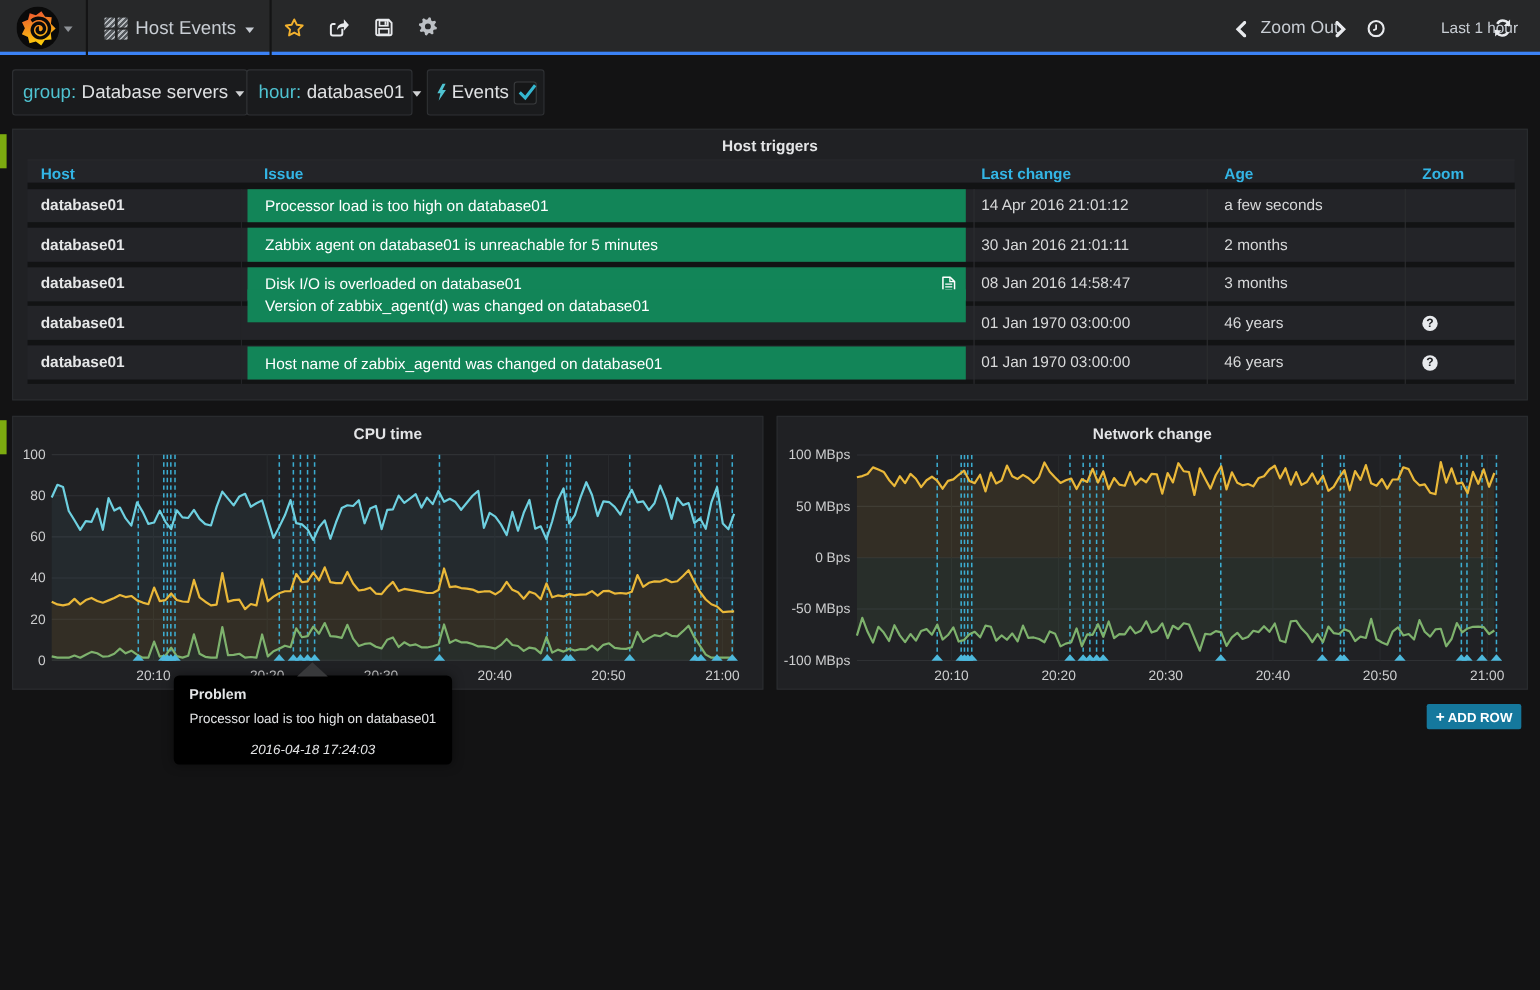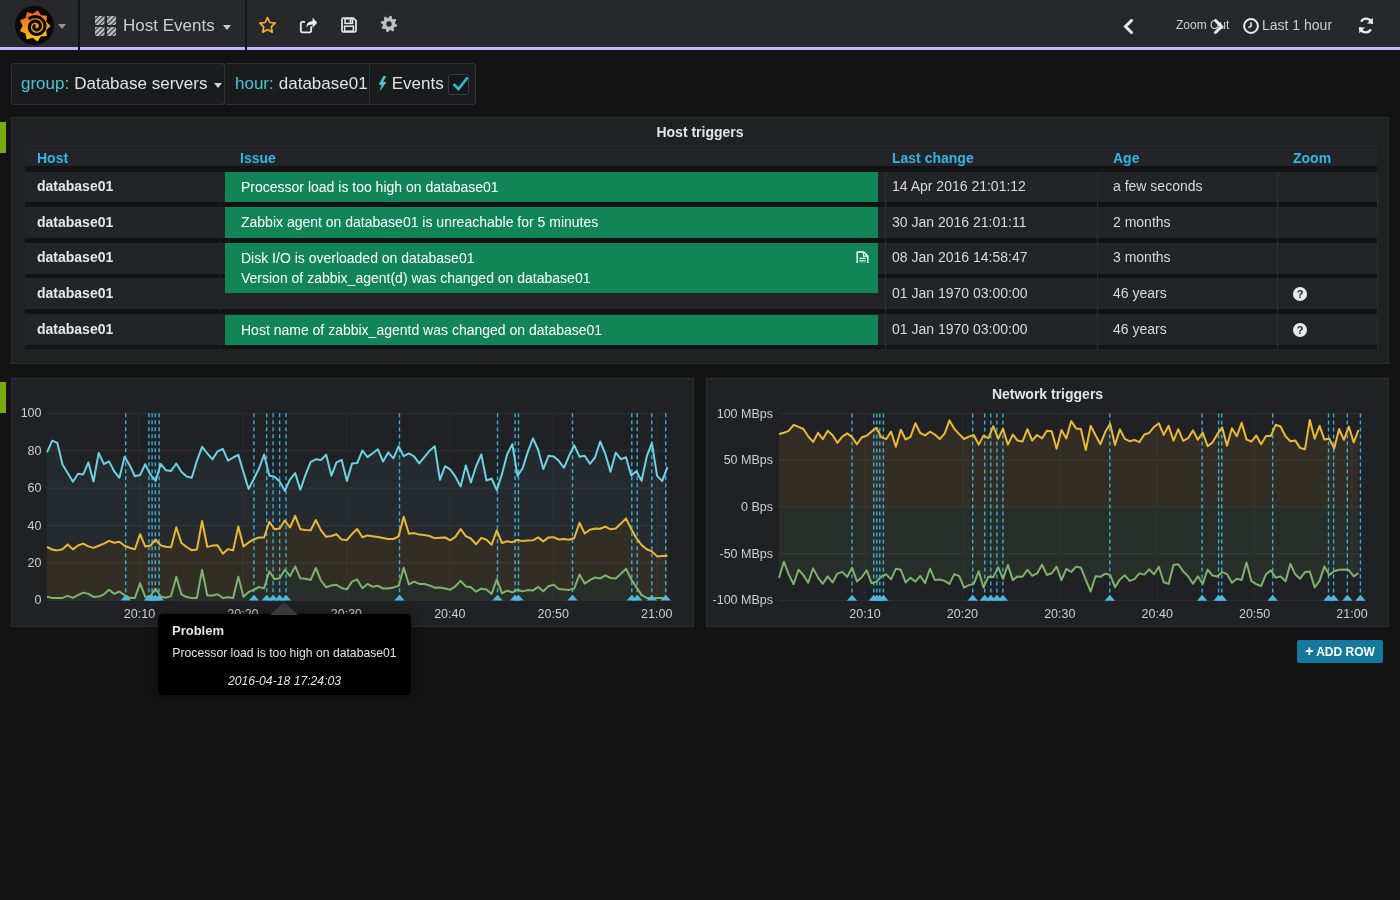--- a/index.html
+++ b/index.html
@@ -1,17 +1,17 @@
 <!DOCTYPE html>
 <html><head><meta charset="utf-8"><style>
 * { margin:0; padding:0; box-sizing:border-box; }
 html,body { width:1400px; height:900px; background:#131314; overflow:hidden;
   font-family:"Liberation Sans", sans-serif; }
 #navbar { position:absolute; left:0; top:0; width:1400px; height:50px; background:#272829;
-  border-bottom:3px solid #c4b5fd; }
+  border-bottom:3px solid #3b82f6; }
 .logo { position:absolute; left:15px; top:6px; width:39px; height:39px; }
 .caret { position:absolute; width:0; height:0; border-left:4.5px solid transparent;
   border-right:4.5px solid transparent; border-top:5px solid #96989a; }
 .vsep { position:absolute; top:0; width:2px; height:50px; background:#141415; }
 .gridicon { position:absolute; width:21px; height:20px;
   background:
    repeating-linear-gradient(135deg,#b4b8bc 0 1.5px,#54585c 1.5px 3.5px) 0 0/9.5px 9px no-repeat,
    repeating-linear-gradient(135deg,#b4b8bc 0 1.5px,#54585c 1.5px 3.5px) 11.5px 0/9.5px 9px no-repeat,
    repeating-linear-gradient(135deg,#b4b8bc 0 1.5px,#54585c 1.5px 3.5px) 0 11px/9.5px 9px no-repeat,
    repeating-linear-gradient(135deg,#b4b8bc 0 1.5px,#54585c 1.5px 3.5px) 11.5px 11px/9.5px 9px no-repeat; }
@@ -80,40 +80,40 @@
       <rect x="5" y="2.8" width="7.6" height="4.6" fill="none" stroke="#e8eaed" stroke-width="1.5"></rect>
       <rect x="9.6" y="3.4" width="1.8" height="3.2" fill="#e8eaed"></rect>
       <rect x="4.6" y="10.2" width="8.8" height="5" fill="none" stroke="#e8eaed" stroke-width="1.5"></rect>
     </svg>
 <svg class="nico" style="left:380px;top:15px" width="18" height="18" viewBox="0 0 18 18">
       <path d="M9.99 0.76 L11.58 1.11 L12.04 3.60 L13.04 4.29 L15.53 3.88 L16.40 5.25 L14.97 7.33 L15.18 8.53 L17.24 9.99 L16.89 11.58 L14.40 12.04 L13.71 13.04 L14.12 15.53 L12.75 16.40 L10.67 14.97 L9.47 15.18 L8.01 17.24 L6.42 16.89 L5.96 14.40 L4.96 13.71 L2.47 14.12 L1.60 12.75 L3.03 10.67 L2.82 9.47 L0.76 8.01 L1.11 6.42 L3.60 5.96 L4.29 4.96 L3.88 2.47 L5.25 1.60 L7.33 3.03 L8.53 2.82Z M11.7 9 A2.7 2.7 0 1 0 6.3 9 A2.7 2.7 0 1 0 11.7 9Z" fill="#bcc0c4"></path>
     </svg>
 <svg class="nico" style="left:1123px;top:19px" width="10" height="15" viewBox="0 0 10 15">
       <path d="M8.5 1.5 L2.5 7.5 L8.5 13.5" fill="none" stroke="#e8eaed" stroke-width="3" stroke-linecap="round"></path>
     </svg>
-<div class="navtxt" style="left:1176px;font-size:12px">Zoom Out</div>
+<div class="navtxt" style="left:1146px;font-size:16px">Zoom Out</div>
 <svg class="nico" style="left:1214px;top:19px" width="10" height="15" viewBox="0 0 10 15">
       <path d="M1.5 1.5 L7.5 7.5 L1.5 13.5" fill="none" stroke="#e8eaed" stroke-width="3" stroke-linecap="round"></path>
     </svg>
 <svg class="nico" style="left:1243px;top:18px" width="16" height="16" viewBox="0 0 16 16">
       <circle cx="8" cy="8" r="6.9" fill="none" stroke="#e8eaed" stroke-width="2"></circle>
       <path d="M8 4.2 V8.3 L5.4 9.6" fill="none" stroke="#e8eaed" stroke-width="1.6"></path>
     </svg>
-<div class="navtxt" style="left:1262px;font-size:14px">Last 1 hour</div>
+<div class="navtxt" style="left:1310px;font-size:14px">Last 1 hour</div>
 <svg class="nico" style="left:1357px;top:17px" width="18" height="17" viewBox="0 0 18 17">
       <path d="M2.8 10.2 a6 6 0 0 0 11.1 2.1" fill="none" stroke="#e8eaed" stroke-width="2.3"></path>
       <path d="M15.2 6.8 a6 6 0 0 0-11.1-2.1" fill="none" stroke="#e8eaed" stroke-width="2.3"></path>
       <path d="M15.8 0.8 v5.8 h-5.8z" fill="#e8eaed"></path>
       <path d="M2.2 16.2 v-5.8 h5.8z" fill="#e8eaed"></path>
     </svg>
 </div>
 <div id="submenu">
  <div class="vbox" style="left:11px;width:214px;padding-left:9px"><span class="vlabel">group:</span><span class="vval">Database servers</span><span class="dcaret"></span></div>
  <div class="vbox" style="left:224px;width:151px;padding-left:10px"><span class="vlabel">hour:</span><span class="vval">database01</span><span class="dcaret"></span></div>
- <div class="vbox" style="left:369px;width:107px;padding-left:8px"><svg width="9" height="16" viewBox="0 0 9 16" style="vertical-align:-3px">
+ <div class="vbox" style="left:388px;width:107px;padding-left:8px"><svg width="9" height="16" viewBox="0 0 9 16" style="vertical-align:-3px">
         <path d="M5.4 0 L0.6 8.8 h2.8 L1.8 15.6 8.4 5.9 H5.2 L8.2 0z" fill="#4fc3d1"></path>
       </svg><span class="vval">&nbsp;Events&nbsp;</span><span style="display:inline-block;width:21px;height:21px;background:#161718;border:1px solid #3a3c3e;border-radius:3px;vertical-align:-6px;position:relative"><svg width="22" height="20" viewBox="0 0 22 20" style="position:absolute;left:0px;top:-1px">
           <path d="M4.5 10 L9.5 15 L18.5 3.5" fill="none" stroke="#34b7d0" stroke-width="2.7"></path>
         </svg></span></div>
 </div>
 
 <div class="rowtab" style="top:121.5px"></div>
 <div class="panel" id="tablepanel" style="left:11px;top:117px;width:1378px;height:247px">
  <div class="ptitle" style="top:6px">Host triggers</div>
 </div>
@@ -159,20 +159,21 @@
 <div class="td" style="left:1113px;top:285.0px">46 years</div>
 <div class="qi" style="left:1293px;top:287.0px">?</div>
 <div class="td b" style="left:37px;top:320.7px">database01</div>
 <div class="gcell" style="left:225px;top:314.5px">Host name of zabbix_agentd was changed on database01</div>
 <div class="td" style="left:892px;top:320.7px">01 Jan 1970 03:00:00</div>
 <div class="td" style="left:1113px;top:320.7px">46 years</div>
 <div class="qi" style="left:1293px;top:322.7px">?</div>
 
 <div class="rowtab" style="top:382px"></div>
 <div class="panel" style="left:11px;top:378px;width:683px;height:249px">
+ <div class="ptitle" style="top:7px">CPU time</div>
  <svg width="683" height="249" style="position:absolute;left:-1px;top:-1px">
       <line x1="36" y1="35.3" x2="657" y2="35.3" stroke="#2f3134" stroke-width="1"></line>
       <line x1="36" y1="72.7" x2="657" y2="72.7" stroke="#2f3134" stroke-width="1"></line>
       <line x1="36" y1="110.1" x2="657" y2="110.1" stroke="#2f3134" stroke-width="1"></line>
       <line x1="36" y1="147.5" x2="657" y2="147.5" stroke="#2f3134" stroke-width="1"></line>
       <line x1="36" y1="184.9" x2="657" y2="184.9" stroke="#2f3134" stroke-width="1"></line>
       <line x1="36" y1="222.3" x2="657" y2="222.3" stroke="#2f3134" stroke-width="1"></line>
       <line x1="128.5" y1="35.3" x2="128.5" y2="222.3" stroke="#282a2d" stroke-width="1"></line>
       <line x1="231.9" y1="35.3" x2="231.9" y2="222.3" stroke="#282a2d" stroke-width="1"></line>
       <line x1="335.4" y1="35.3" x2="335.4" y2="222.3" stroke="#282a2d" stroke-width="1"></line>
@@ -231,21 +232,21 @@
       <text x="30.5" y="226.3" text-anchor="end" font-size="12.5" fill="#cdcecf">0</text>
       <text x="128.5" y="240" text-anchor="middle" font-size="12.5" fill="#cdcecf">20:10</text>
       <text x="231.9" y="240" text-anchor="middle" font-size="12.5" fill="#cdcecf">20:20</text>
       <text x="335.4" y="240" text-anchor="middle" font-size="12.5" fill="#cdcecf">20:30</text>
       <text x="438.8" y="240" text-anchor="middle" font-size="12.5" fill="#cdcecf">20:40</text>
       <text x="542.2" y="240" text-anchor="middle" font-size="12.5" fill="#cdcecf">20:50</text>
       <text x="645.7" y="240" text-anchor="middle" font-size="12.5" fill="#cdcecf">21:00</text>
     </svg>
 </div>
 <div class="panel" style="left:706px;top:378px;width:683px;height:249px">
- <div class="ptitle" style="top:7px">Network triggers</div>
+ <div class="ptitle" style="top:7px">Network change</div>
  <svg width="683" height="249" style="position:absolute;left:-1px;top:-1px">
       <line x1="73" y1="35.6" x2="657" y2="35.6" stroke="#2f3134" stroke-width="1"></line>
       <line x1="73" y1="82.3" x2="657" y2="82.3" stroke="#2f3134" stroke-width="1"></line>
       <line x1="73" y1="129.0" x2="657" y2="129.0" stroke="#2f3134" stroke-width="1"></line>
       <line x1="73" y1="175.7" x2="657" y2="175.7" stroke="#2f3134" stroke-width="1"></line>
       <line x1="73" y1="222.4" x2="657" y2="222.4" stroke="#2f3134" stroke-width="1"></line>
       <line x1="159.0" y1="35.6" x2="159.0" y2="222.4" stroke="#282a2d" stroke-width="1"></line>
       <line x1="256.4" y1="35.6" x2="256.4" y2="222.4" stroke="#282a2d" stroke-width="1"></line>
       <line x1="353.8" y1="35.6" x2="353.8" y2="222.4" stroke="#282a2d" stroke-width="1"></line>
       <line x1="451.2" y1="35.6" x2="451.2" y2="222.4" stroke="#282a2d" stroke-width="1"></line>

